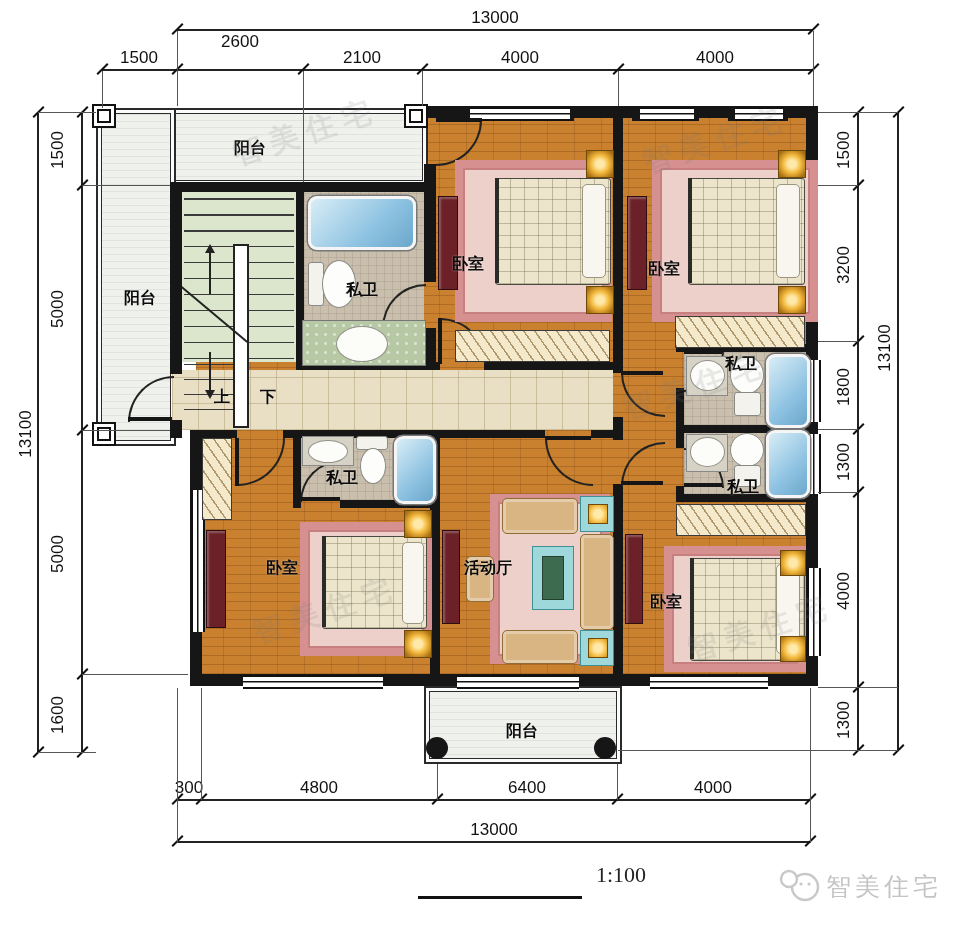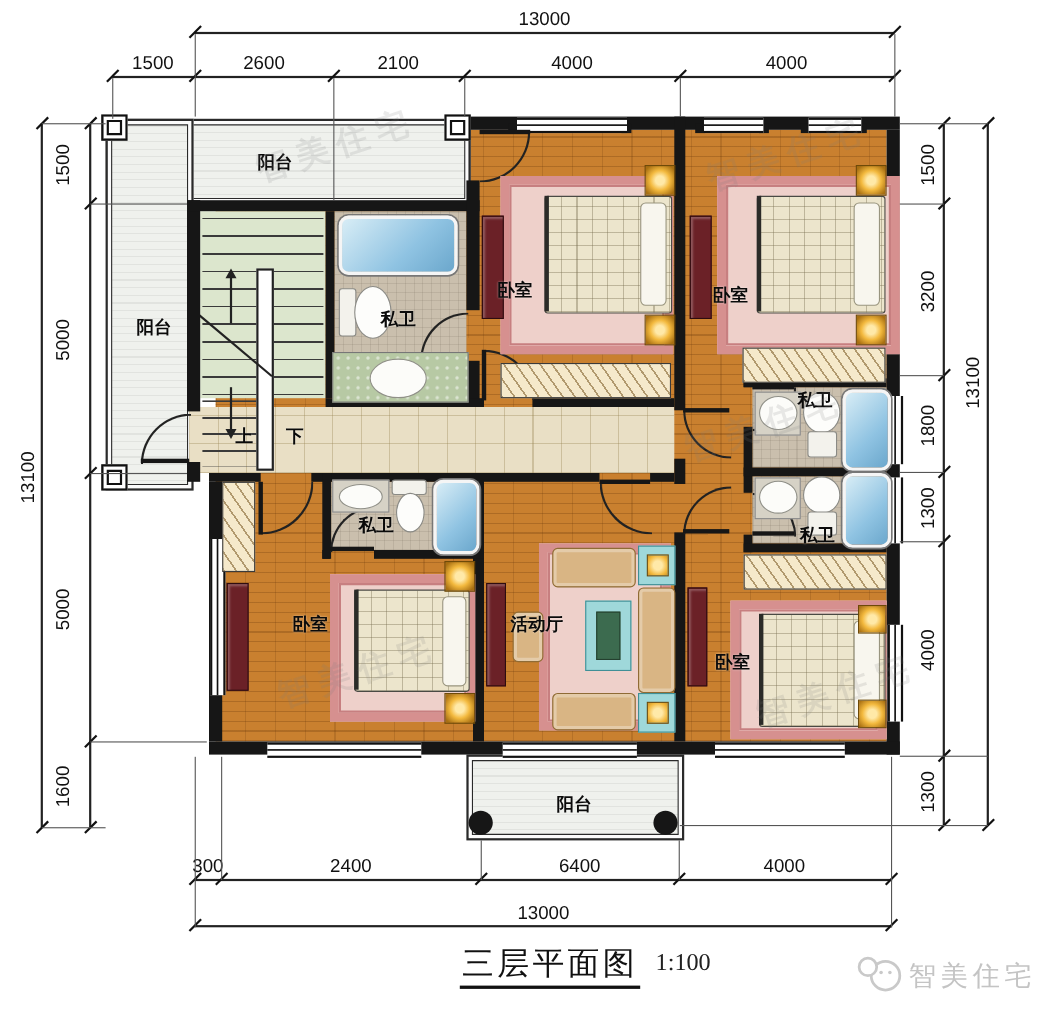--- a/index.html
+++ b/index.html
@@ -277,39 +277,39 @@
   <div class="a tick" style="left:170px;top:28px"></div>
   <div class="a tick" style="left:806px;top:28px"></div>
   <div class="a dline" style="left:102px;top:69px;width:711px;height:2px"></div>
   <div class="a tick" style="left:95px;top:68px"></div>
   <div class="a tick" style="left:170px;top:68px"></div>
   <div class="a tick" style="left:296px;top:68px"></div>
   <div class="a tick" style="left:415px;top:68px"></div>
   <div class="a tick" style="left:611px;top:68px"></div>
   <div class="a tick" style="left:806px;top:68px"></div>
   <div class="a dlab" style="left:109px;top:48px;width:60px">1500</div>
-  <div class="a dlab" style="left:210px;top:48px;width:60px">2600</div>
+  <div class="a dlab" style="left:210px;top:32px;width:60px">2600</div>
   <div class="a dlab" style="left:332px;top:48px;width:60px">2100</div>
   <div class="a dlab" style="left:490px;top:48px;width:60px">4000</div>
   <div class="a dlab" style="left:685px;top:48px;width:60px">4000</div>
   <div class="a ext" style="left:177px;top:31px;width:1px;height:75px"></div>
   <div class="a ext" style="left:813px;top:31px;width:1px;height:75px"></div>
   <div class="a ext" style="left:102px;top:71px;width:1px;height:37px"></div>
   <div class="a ext" style="left:303px;top:71px;width:1px;height:111px"></div>
   <div class="a ext" style="left:422px;top:71px;width:1px;height:35px"></div>
   <div class="a ext" style="left:618px;top:71px;width:1px;height:35px"></div>
 
   <div class="a dline" style="left:177px;top:799px;width:634px;height:2px"></div>
   <div class="a tick" style="left:170px;top:798px"></div>
   <div class="a tick" style="left:194px;top:798px"></div>
   <div class="a tick" style="left:430px;top:798px"></div>
   <div class="a tick" style="left:610px;top:798px"></div>
   <div class="a tick" style="left:803px;top:798px"></div>
   <div class="a dlab" style="left:164px;top:778px;width:50px">300</div>
-  <div class="a dlab" style="left:289px;top:778px;width:60px">2400</div>
+  <div class="a dlab" style="left:289px;top:778px;width:60px">4800</div>
   <div class="a dlab" style="left:497px;top:778px;width:60px">6400</div>
   <div class="a dlab" style="left:683px;top:778px;width:60px">4000</div>
   <div class="a dline" style="left:177px;top:841px;width:634px;height:2px"></div>
   <div class="a tick" style="left:170px;top:840px"></div>
   <div class="a tick" style="left:803px;top:840px"></div>
   <div class="a dlab" style="left:454px;top:820px;width:80px">13000</div>
   <div class="a ext" style="left:177px;top:688px;width:1px;height:155px"></div>
   <div class="a ext" style="left:201px;top:688px;width:1px;height:112px"></div>
   <div class="a ext" style="left:437px;top:764px;width:1px;height:36px"></div>
   <div class="a ext" style="left:617px;top:764px;width:1px;height:36px"></div>
@@ -360,21 +360,20 @@
   <div class="a ext" style="left:818px;top:492px;width:40px;height:1px"></div>
   <div class="a ext" style="left:818px;top:687px;width:80px;height:1px"></div>
   <div class="a ext" style="left:618px;top:750px;width:280px;height:1px"></div>
 
   <div class="a wm" style="left:230px;top:112px">智美住宅</div>
   <div class="a wm" style="left:640px;top:120px">智美住宅</div>
   <div class="a wm" style="left:620px;top:366px">智美住宅</div>
   <div class="a wm" style="left:685px;top:608px">智美住宅</div>
   <div class="a wm" style="left:250px;top:590px">智美住宅</div>
 
-  <div class="a title" style="left:420px;top:856px">三层平面图</div>
   <div class="a tline" style="left:418px;top:896px;width:164px;height:3px"></div>
   <div class="a scale" style="left:596px;top:862px">1:100</div>
   <span class="a" style="left:778px;top:866px">
     <svg width="44" height="40" viewBox="0 0 44 40">
       <circle cx="27" cy="21" r="13" fill="#ffffff" stroke="#c9c9c9" stroke-width="2.5"></circle>
       <circle cx="11" cy="13" r="8" fill="#ffffff" stroke="#c9c9c9" stroke-width="2.5"></circle>
       <circle cx="23" cy="18" r="1.6" fill="#c9c9c9"></circle>
       <circle cx="31" cy="18" r="1.6" fill="#c9c9c9"></circle>
     </svg>
   </span>

